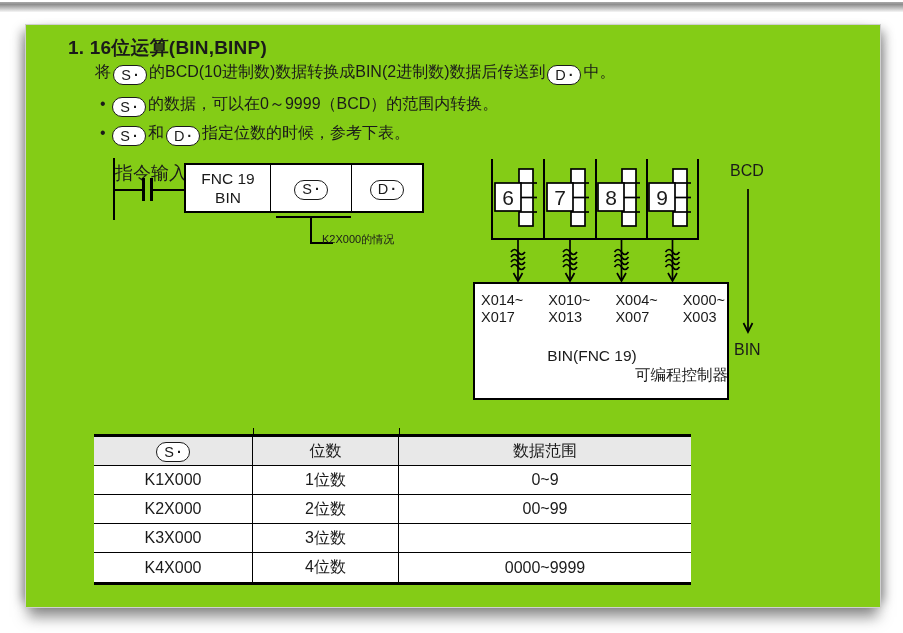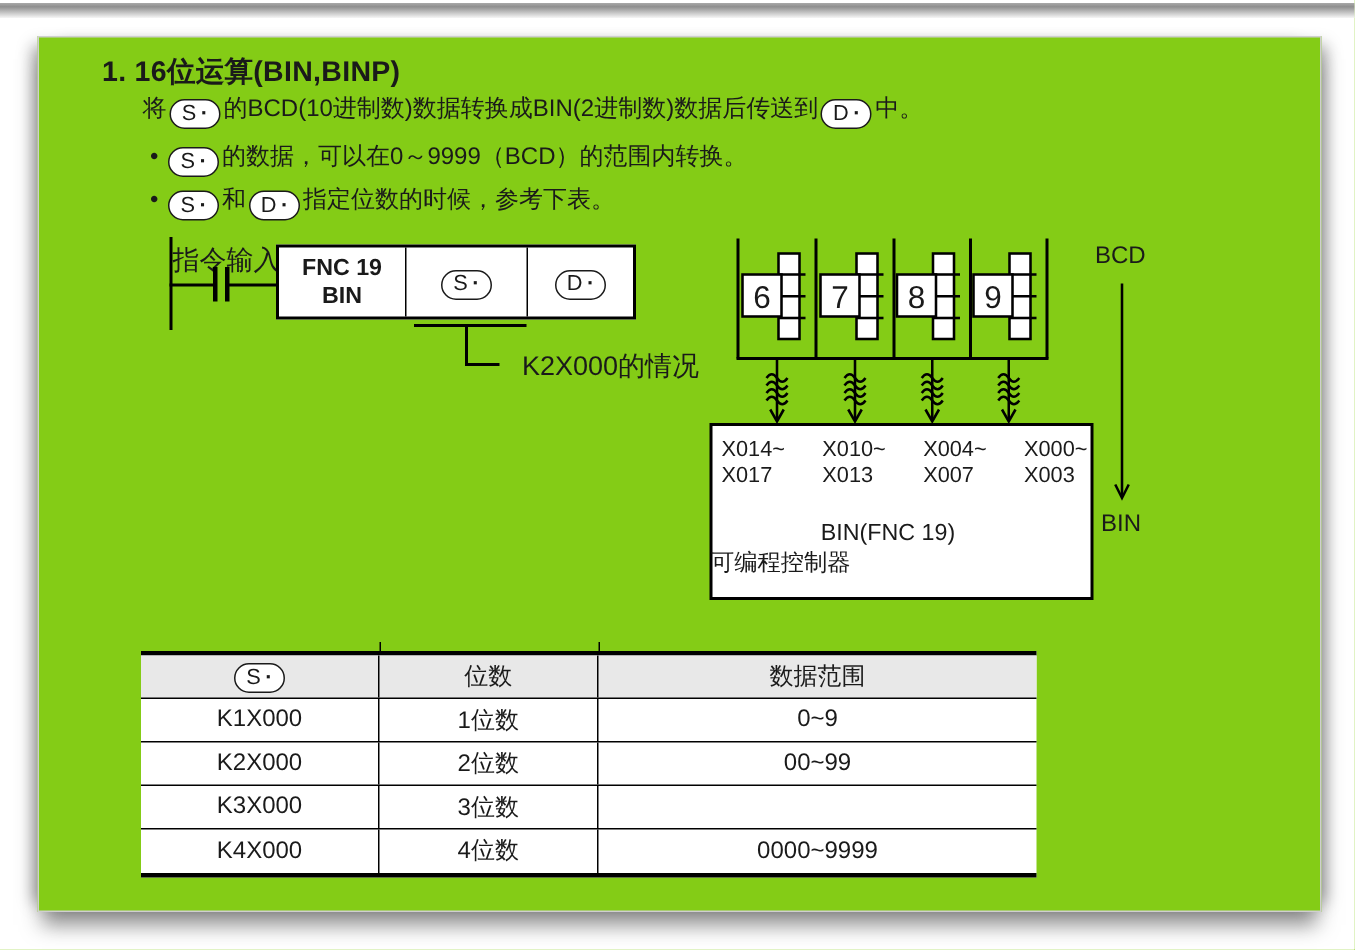--- a/index.html
+++ b/index.html
@@ -30,36 +30,36 @@
   .rail { left:87px; top:133px; height:62px; }
   .seg1 { left:87px; top:164px; width:30px; }
   .seg2 { left:126px; top:164px; width:32px; }
   .cbar1 { left:116px; top:153px; width:2.5px; height:23px; background:#000; }
   .cbar2 { left:124px; top:153px; width:2.5px; height:23px; background:#000; }
   .input-label { left:89px; top:136px; font-size:18px; }
   .fnc-box { left:158px; top:138px; width:240px; height:50px; border:2px solid #000;
     display:flex; background:#fff; }
   .fnc-cell { display:flex; flex-direction:column; align-items:center; justify-content:center;
     font-size:15.5px; line-height:1.25; }
-  .c1 { flex:0 0 85px; border-right:1.5px solid #000;font-weight:bold; }
+  .c1 { flex:0 0 85px; border-right:1.5px solid #000; }
   .c2 { flex:0 0 81px; border-right:1.5px solid #000; }
   .c3 { flex:1; }
   .bracket { left:250px; top:191px; width:75px; }
   .elbow-v { left:284px; top:191px; height:28px; }
   .elbow-h { left:284px; top:217px; width:23px; }
-  .k2-note { left:322px; top:207px; font-size:18px; }
+  .k2-note { left:296px; top:207px; font-size:11px; }
   
   .sw-svg { left:440px; top:130px; }
   .bcd-label { left:704px; top:137px; font-size:16px; }
   .bin-label { left:708px; top:316px; font-size:16px; }
   .plc-inputs { left:455px; top:267px; width:244px; display:flex;
     justify-content:space-between; }
   .plc-inputs .rng { font-size:14.5px; line-height:17px; white-space:pre-line; }
   .plc-name1 { left:448px; top:322px; width:236px; text-align:center; font-size:15.5px; }
-  .plc-name2 { left:448px; top:340px; width:254px; text-align:left; font-size:15.5px; }
+  .plc-name2 { left:448px; top:340px; width:254px; text-align:right; font-size:15.5px; }
   
   .dtable { left:68px; top:409px; width:597px; border-top:3px solid #000;
     border-bottom:3px solid #000; background:#fff; }
   .trow { display:flex; height:29px; border-bottom:1px solid #000; }
   .trow:last-child { border-bottom:none; }
   .trow.head { height:29px; background:#e8e8e8; }
   .tc { display:flex; align-items:center; justify-content:center; font-size:16px; }
   .tc1 { flex:0 0 159px; border-right:1px solid #000; }
   .tc2 { flex:0 0 146px; border-right:1px solid #000; }
   .tc3 { flex:1; }

